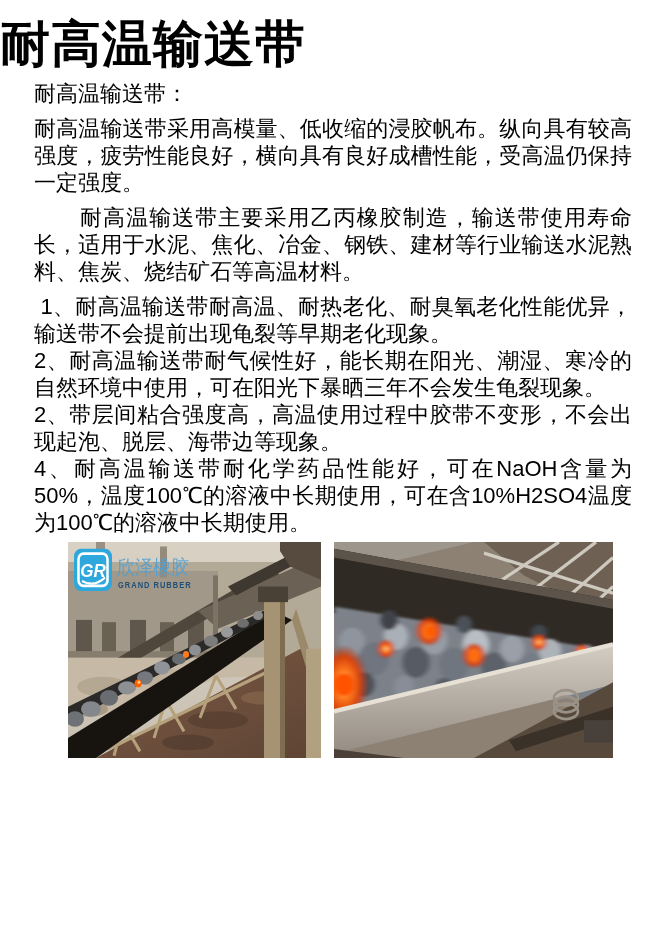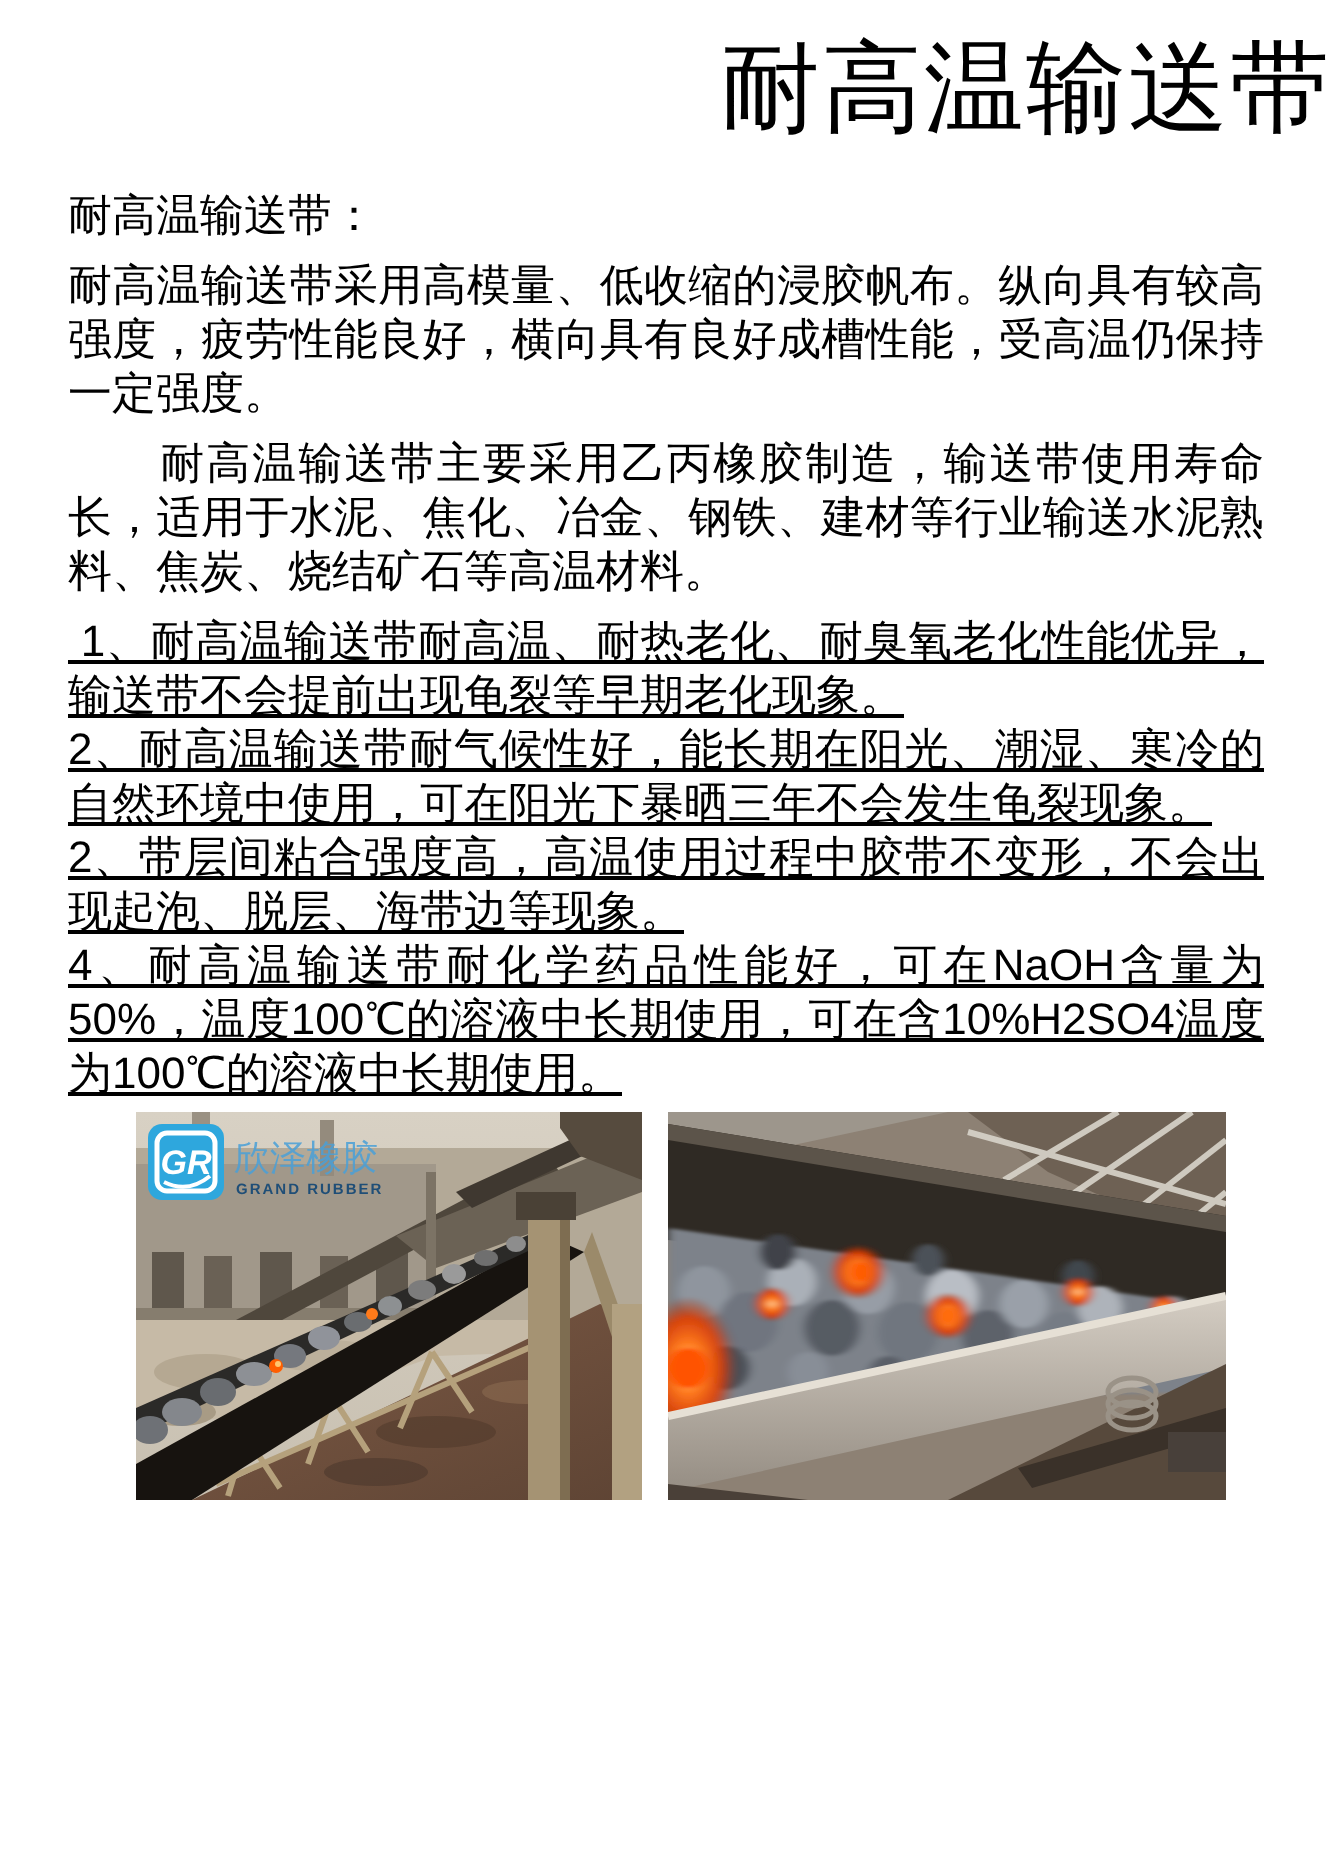--- a/index.html
+++ b/index.html
@@ -9,43 +9,43 @@
     color: #000000;
     font-family: "Liberation Sans", sans-serif;
     overflow: hidden;
   }
   .page { position: relative; width: 666px; height: 930px; }
 
   h1.title {
     margin: 12px 0 0 0;
     font-size: 50px;
     line-height: 64px;
-    font-weight: 400;
-    text-align: right;
+    font-weight: 700;
+    text-align: left;
     letter-spacing: 1px;
   }
 
   .content {
     padding: 0 34px;
     font-size: 22px;
     line-height: 27px;
     text-align: justify;
   }
   .content p { margin: 0; }
-  .content .first { margin-top: 18px; }
+  .content .first { margin-top: 4px; }
   .content .gap   { margin-top: 8px; }
-  .features p { margin: 0; text-decoration: underline; }
+  .features p { margin: 0; }
 
   .photos {
     margin-top: 6px;
     padding-left: 68px;
     display: flex;
     gap: 13px;
   }
-  .photo { position: relative; height: 194px; overflow: hidden; }
+  .photo { position: relative; height: 216px; overflow: hidden; }
   .photo svg { display: block; width: 100%; height: 100%; }
   .photo-left  { width: 253px; }
   .photo-right { width: 279px; }
 </style>
 </head>
 <body>
 
 <div class="page">
 
   <h1 class="title">耐高温输送带</h1>

